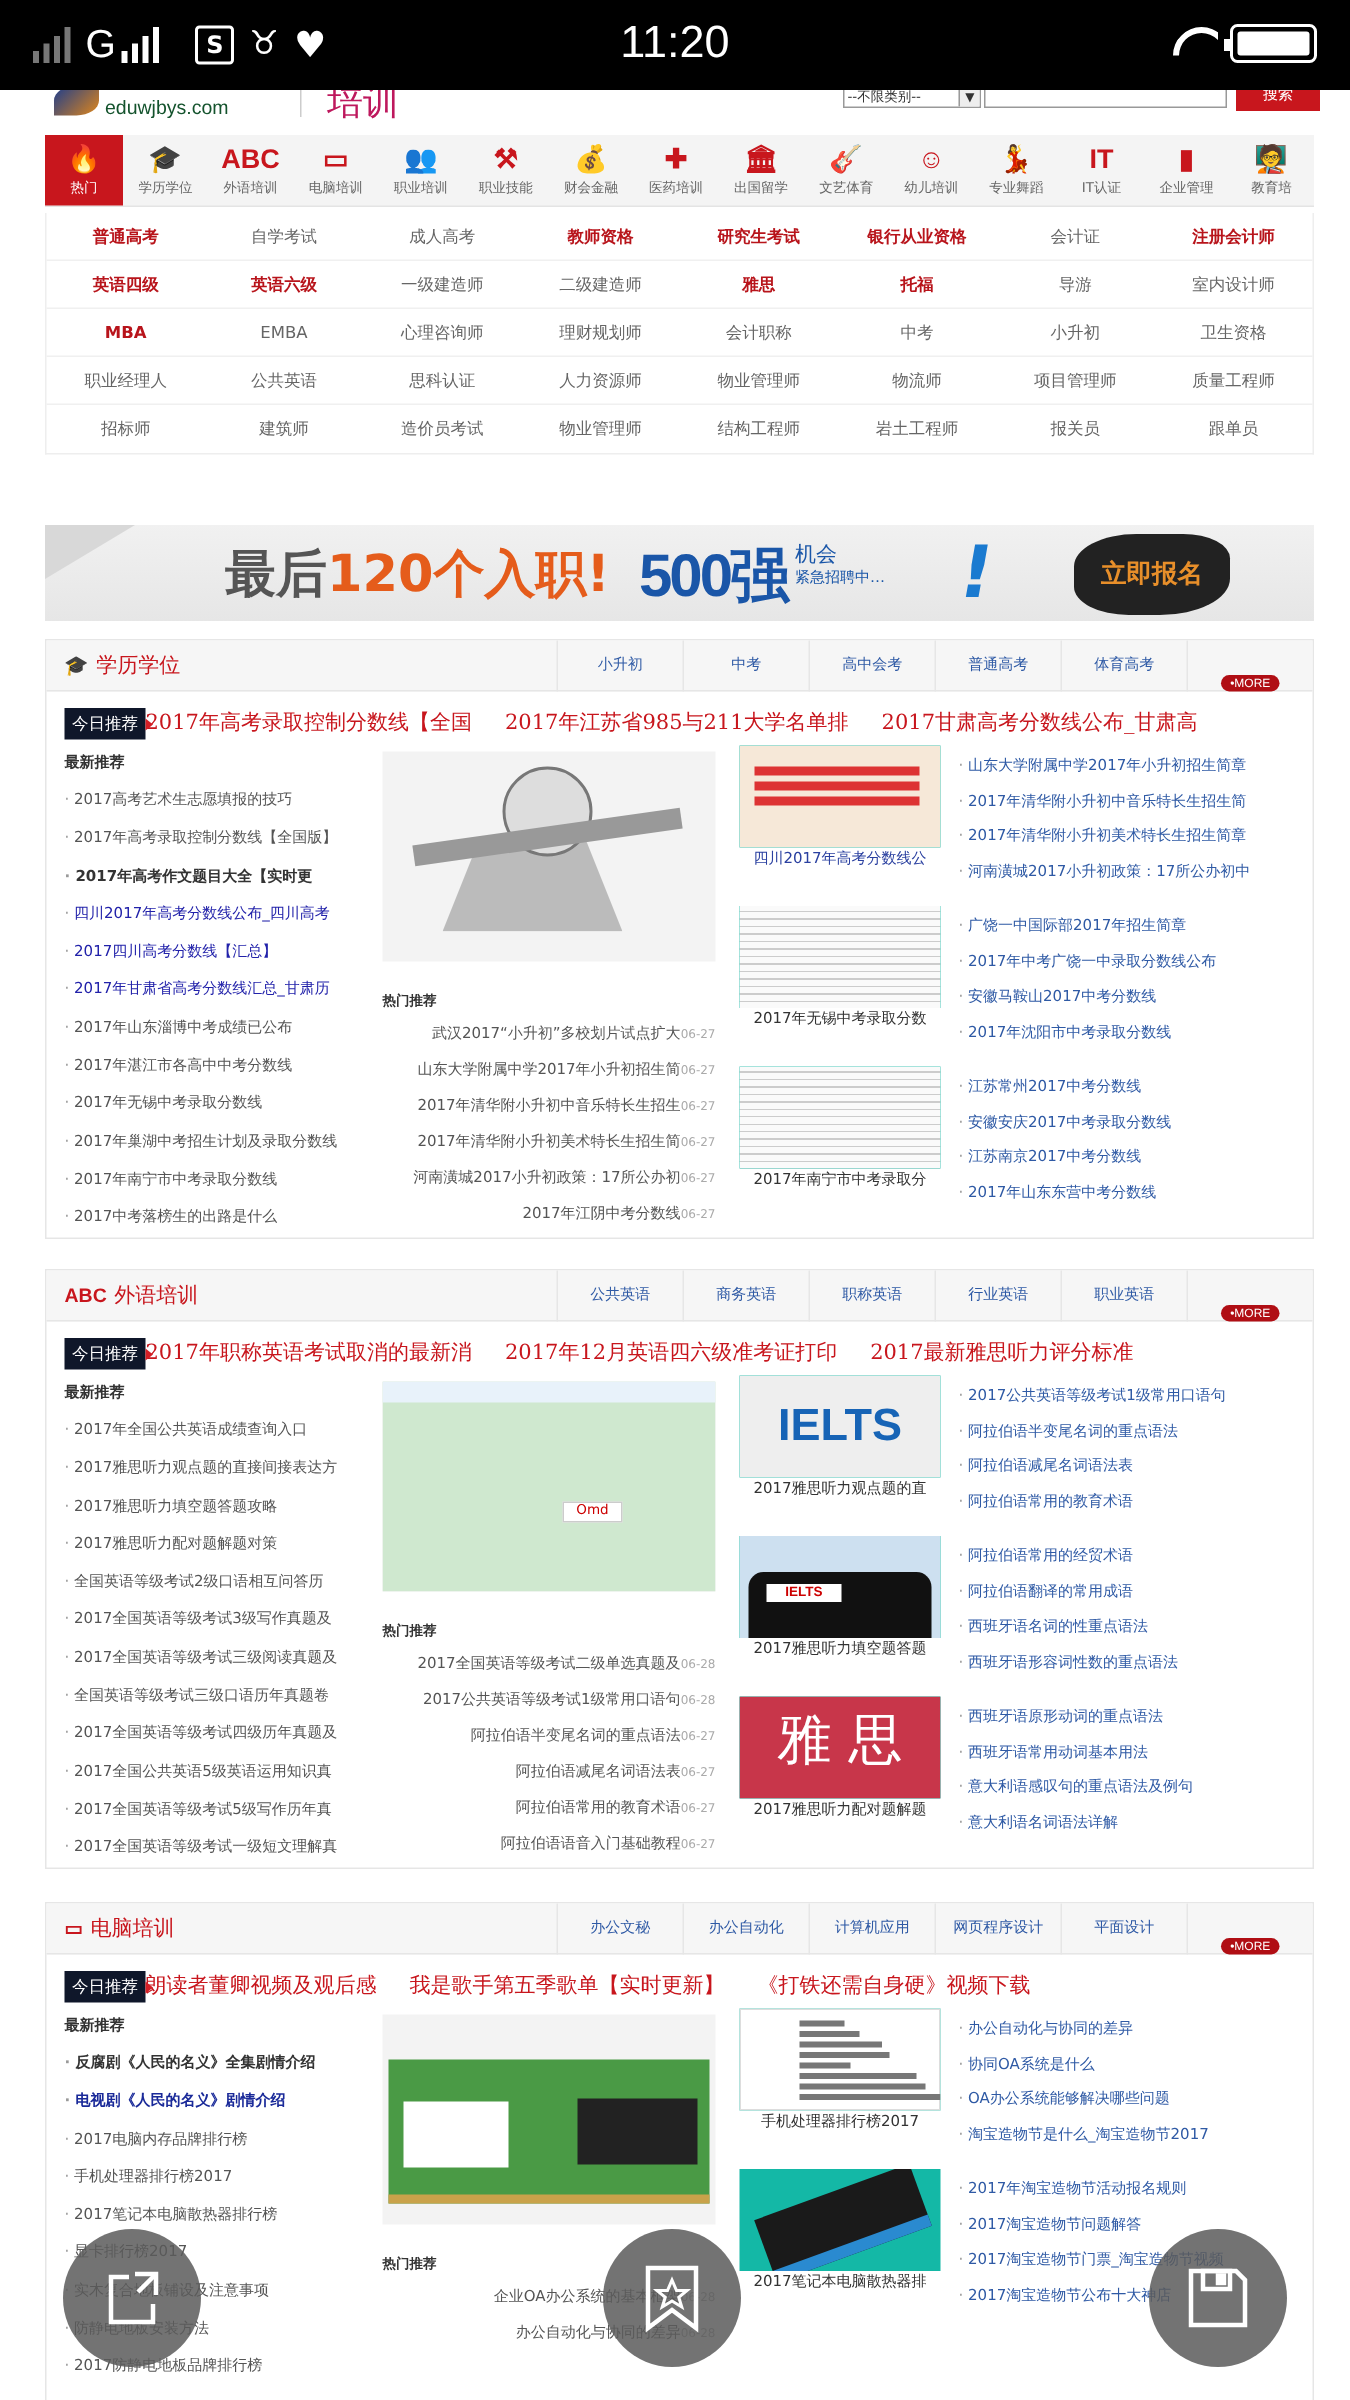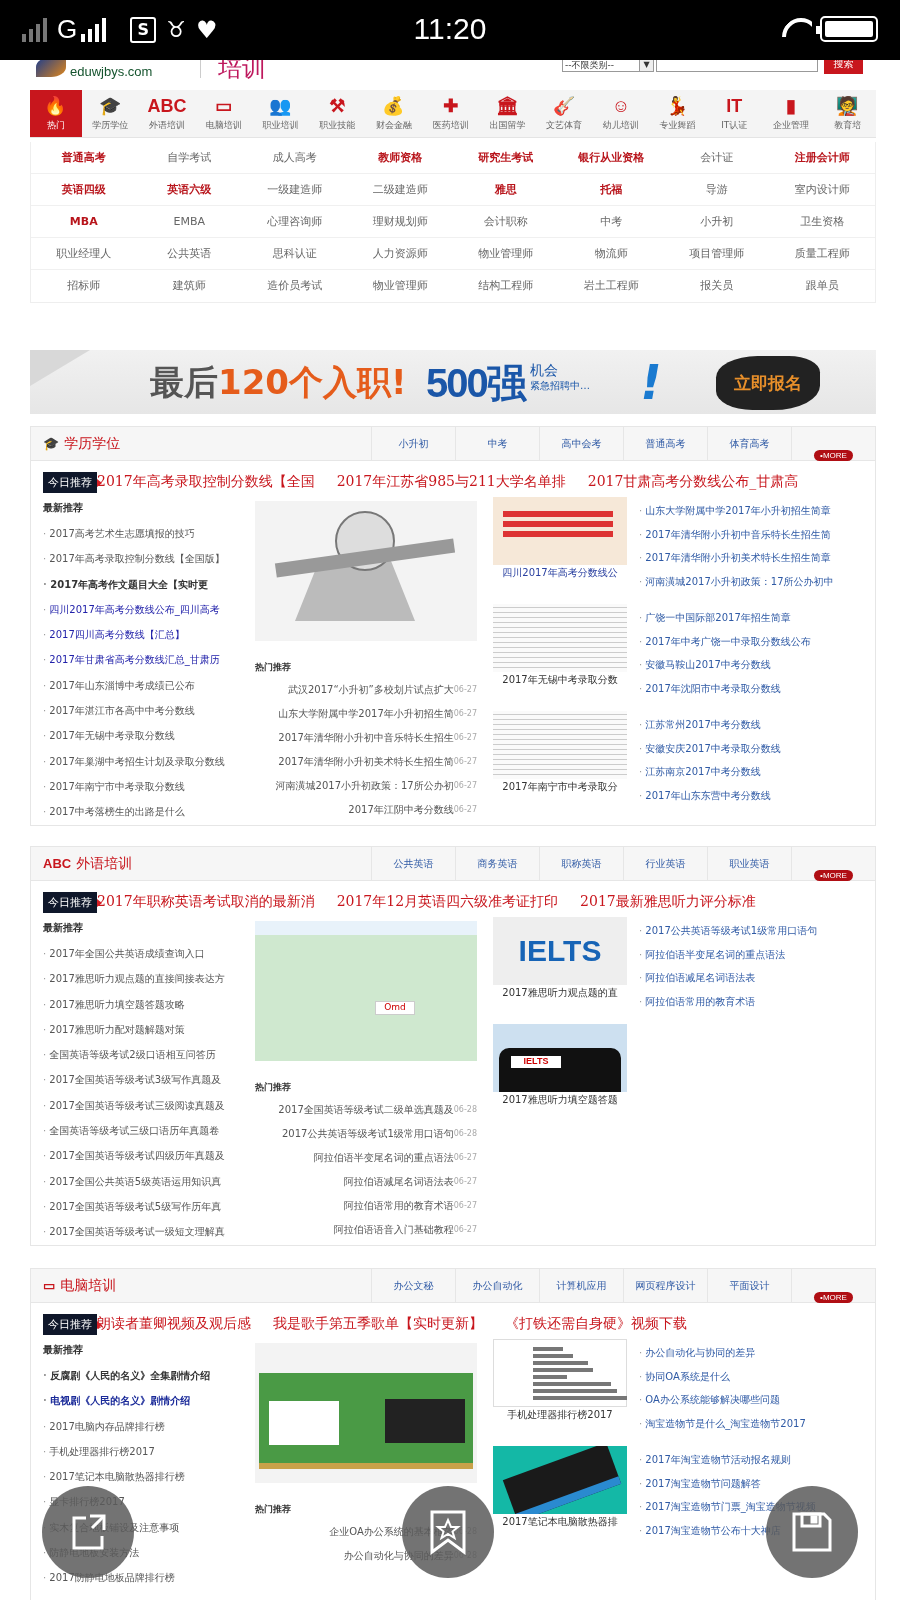--- a/index.html
+++ b/index.html
@@ -19,21 +19,21 @@
 .wifi:before{content:"";position:absolute;left:0;top:0;width:30px;height:30px;border-radius:50%;border:4px solid #fff;border-bottom-color:transparent;border-left-color:transparent;transform:rotate(-45deg)}
 .header{position:absolute;top:60px;left:0;width:900px;height:28px;overflow:hidden}
 .logo{position:absolute;left:36px;top:-6px;display:flex;align-items:center}
 .logo-mark{width:30px;height:20px;background:linear-gradient(135deg,#1a3c8e,#e0861a);border-radius:50% 0 50% 0}
 .logo-text{font-size:13px;color:#14532d;margin-left:4px;margin-top:10px;font-family:"Liberation Sans",sans-serif}
 .header-divider{position:absolute;left:200px;top:0;width:1px;height:18px;background:#ccc}
 .header-title{position:absolute;left:218px;top:-8px;font-size:24px;color:#be185d}
 .search-select{position:absolute;left:562px;top:-2px;width:92px;height:14px;border:1px solid #999;font-size:9px;line-height:12px;color:#333;background:#fff;padding-left:2px}
 .search-select span.arr{position:absolute;right:0;top:0;width:14px;height:12px;border-left:1px solid #999;background:#eee;text-align:center;font-size:8px}
 .search-input{position:absolute;left:656px;top:-2px;width:162px;height:14px;border:1px solid #999;background:#fff}
-.search-btn{position:absolute;left:824px;top:-6px;width:39px;height:20px;background:#c8161d;color:#fff;font-size:10px;text-align:center;line-height:20px}
+.search-btn{position:absolute;left:824px;top:-6px;width:56px;height:20px;background:#c8161d;color:#fff;font-size:10px;text-align:center;line-height:20px}
 .catnav{position:absolute;top:90px;left:30px;width:846px;height:48px;background:#f4f4f4;display:flex;border-bottom:1px solid #e4e4e4}
 .cat{flex:1;display:flex;flex-direction:column;align-items:center;justify-content:center;color:#666;font-size:9px}
 .cat .ic{color:#c8161d;font-size:18px;line-height:22px;height:24px;font-weight:bold;font-family:"Liberation Sans",sans-serif}
 .cat.active{background:#c8161d;color:#fff;flex:0 0 52px}
 .cat.active .ic{color:#fff}
 .grid{position:absolute;top:142px;left:30px;width:846px;border-left:1px solid #eee;border-right:1px solid #eee;border-bottom:1px solid #eee}
 .grid-row{display:flex;height:32px;border-bottom:1px solid #f0f0f0}
 .grid-row:last-child{border-bottom:none}
 .gc{flex:1;text-align:center;line-height:32px;font-size:11px;color:#666}
 .gc.hot{color:#b8141b;font-weight:bold}
@@ -463,20 +463,40 @@
           </div>
           <div class="thumb-block">
             <div class="thumb">
               <div class="img">
                 <div style="position:absolute;inset:0;background:#cde0f0"></div>
                 <div style="position:absolute;left:6px;top:24px;width:122px;height:44px;background:#111;border-radius:10px 10px 0 0"></div>
                 <div style="position:absolute;left:18px;top:32px;width:50px;height:12px;background:#fff;color:#c00;font-size:9px;font-weight:bold;text-align:center;font-family:Liberation Sans,sans-serif">IELTS</div>
               </div>
               <div class="cap">2017雅思听力填空题答题</div>
             </div>
+            <ul class="links">
+              <li>阿拉伯语常用的经贸术语</li>
+              <li>阿拉伯语翻译的常用成语</li>
+              <li>西班牙语名词的性重点语法</li>
+              <li>西班牙语形容词性数的重点语法</li>
+            </ul>
+          </div>
+          <div class="thumb-block">
+            <div class="thumb">
+              <div class="img">
+                <div style="position:absolute;inset:0;background:#c8364a;color:#fff;font-size:36px;text-align:center;line-height:60px;font-family:DejaVu Serif,serif">雅 思</div>
+              </div>
+              <div class="cap">2017雅思听力配对题解题</div>
+            </div>
+            <ul class="links">
+              <li>西班牙语原形动词的重点语法</li>
+              <li>西班牙语常用动词基本用法</li>
+              <li>意大利语感叹句的重点语法及例句</li>
+              <li>意大利语名词语法详解</li>
+            </ul>
           </div>
         </div>
       </div>
     </div>
     <div class="section" style="top: 1268px; height: 400px;">
       <div class="sec-head">
         <div class="sec-title">
           <span class="ic">▭</span>
           <span>电脑培训</span>
         </div>

